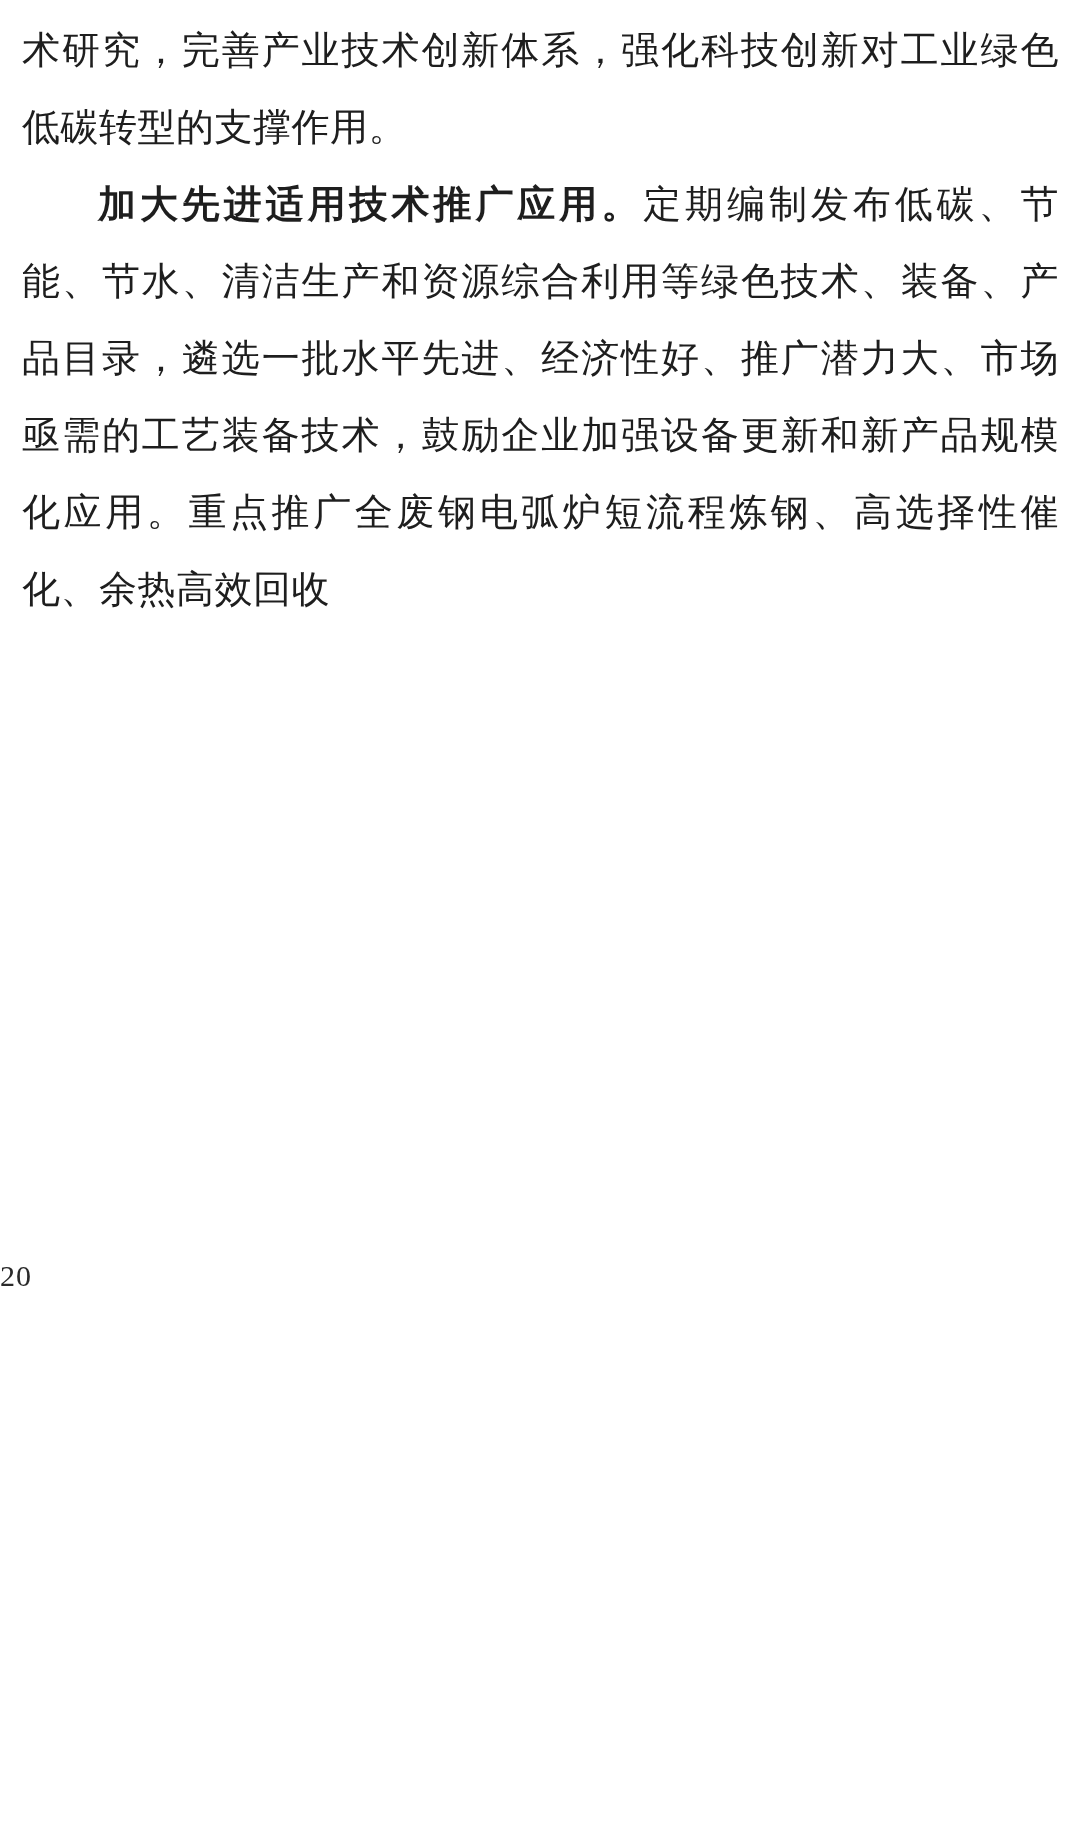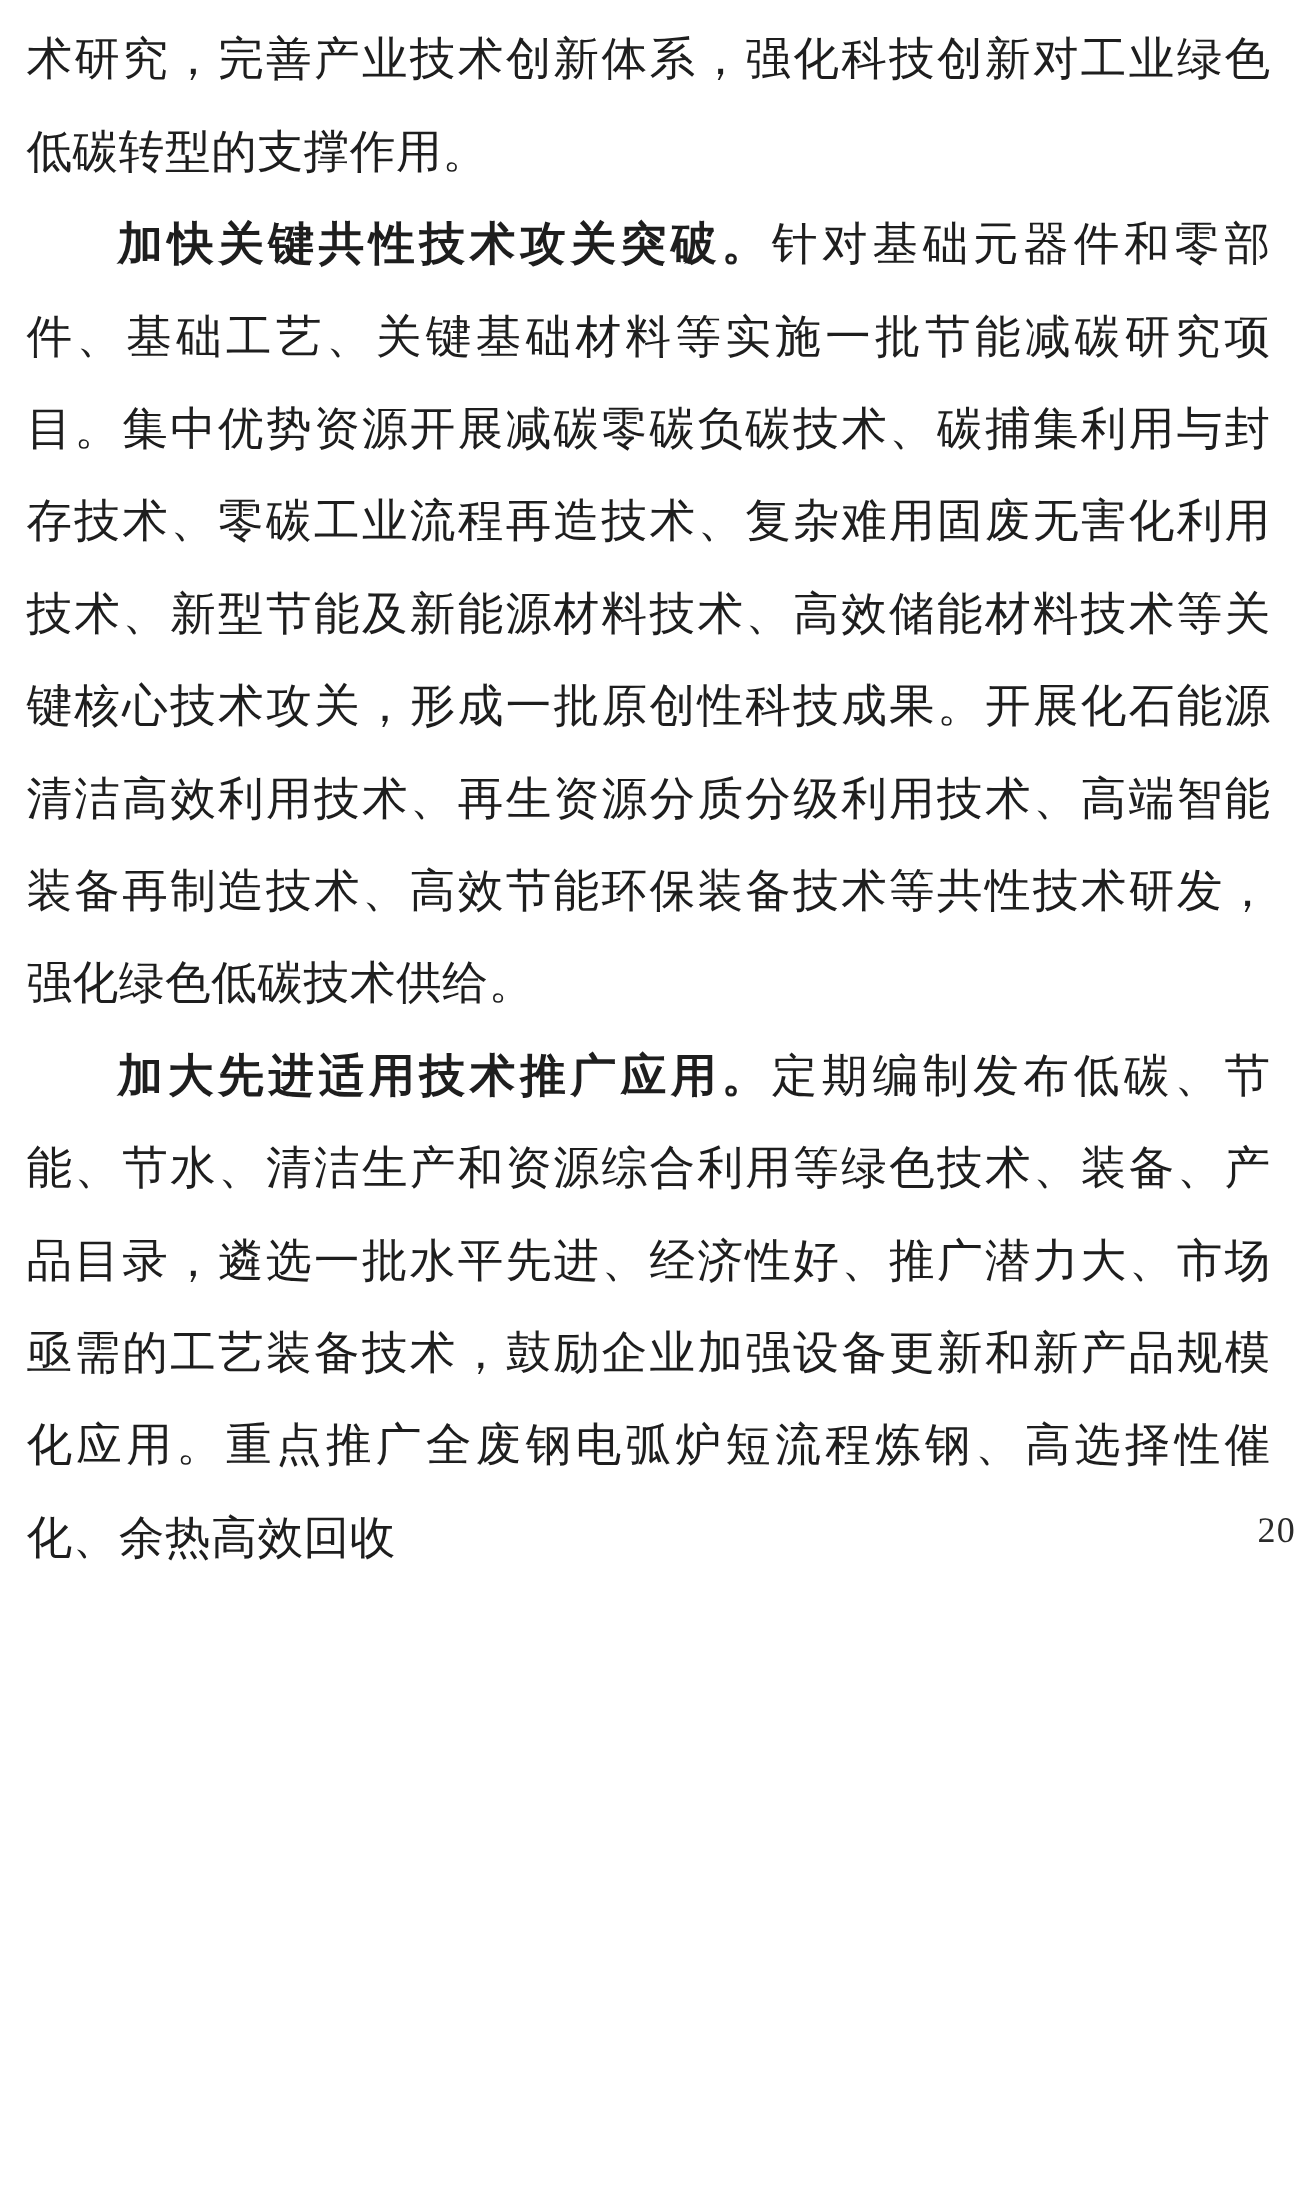--- a/index.html
+++ b/index.html
@@ -38,29 +38,28 @@
     font-weight: 700;
   }
   .run-normal {
     font-weight: 400;
   }
   .page-num {
     position: absolute;
     left: 0;
     right: 0;
     bottom: 6px;
-    text-align: right;
+    text-align: left;
     font-size: 30px;
     color: #2a2a2a;
     letter-spacing: 1px;
   }
 </style>
 </head>
 <body>
 
 <div class="page">
   <div id="doc-body">
       <p class="para"><span class="run-normal">术研究，完善产业技术创新体系，强化科技创新对工业绿色低碳转型的支撑作用。</span></p>
-      <p class="para indent"><span class="run-bold">加快关键共性技术攻关突破。</span><span class="run-normal">针对基础元器件和零部件、基础工艺、关键基础材料等实施一批节能减碳研究项目。集中优势资源开展减碳零碳负碳技术、碳捕集利用与封存技术、零碳工业流程再造技术、复杂难用固废无害化利用技术、新型节能及新能源材料技术、高效储能材料技术等关键核心技术攻关，形成一批原创性科技成果。开展化石能源清洁高效利用技术、再生资源分质分级利用技术、高端智能装备再制造技术、高效节能环保装备技术等共性技术研发，强化绿色低碳技术供给。</span></p>
       <p class="para indent"><span class="run-bold">加大先进适用技术推广应用。</span><span class="run-normal">定期编制发布低碳、节能、节水、清洁生产和资源综合利用等绿色技术、装备、产品目录，遴选一批水平先进、经济性好、推广潜力大、市场亟需的工艺装备技术，鼓励企业加强设备更新和新产品规模化应用。重点推广全废钢电弧炉短流程炼钢、高选择性催化、余热高效回收</span></p>
     </div>
   <div class="page-num">20</div>
 </div>
 
 </body></html>

